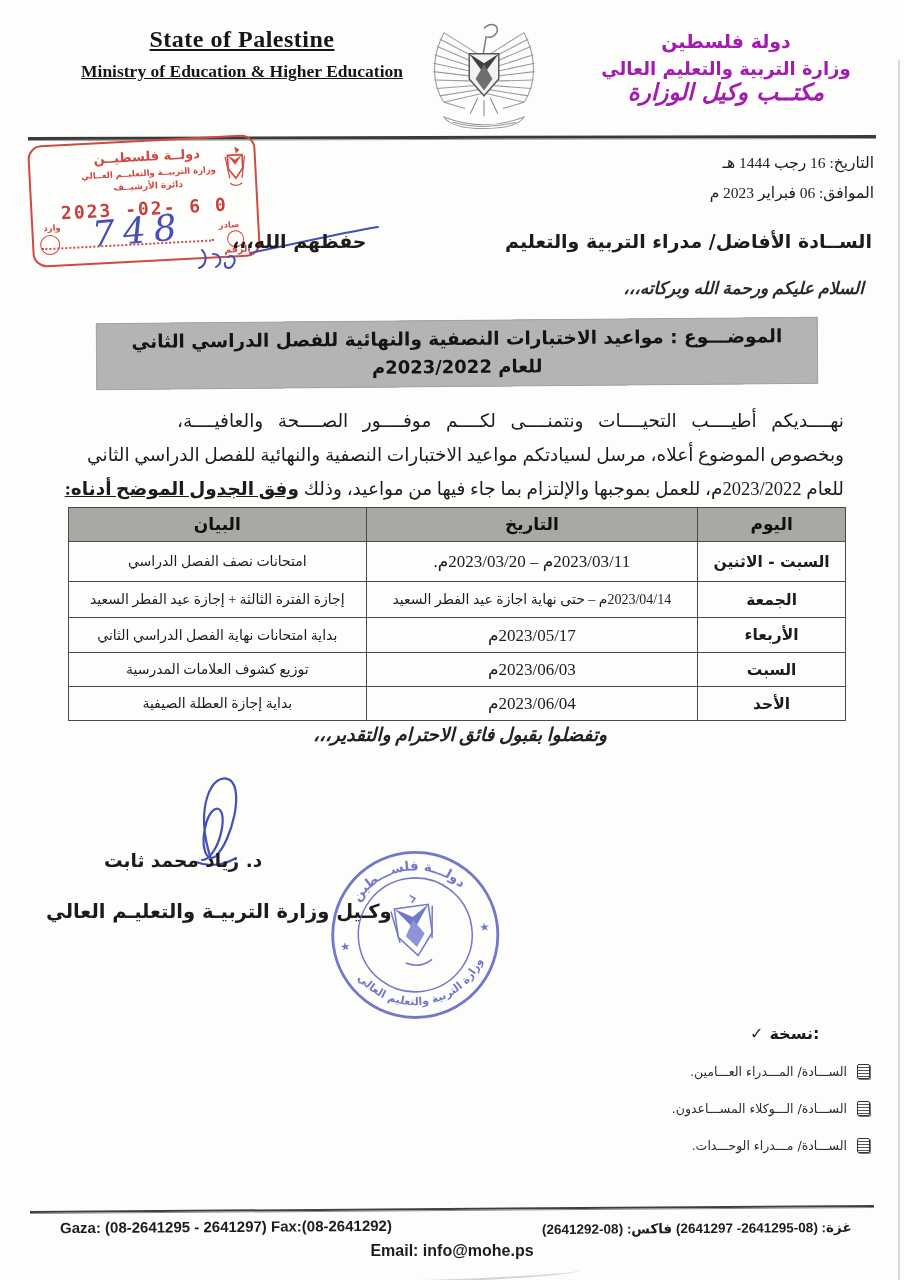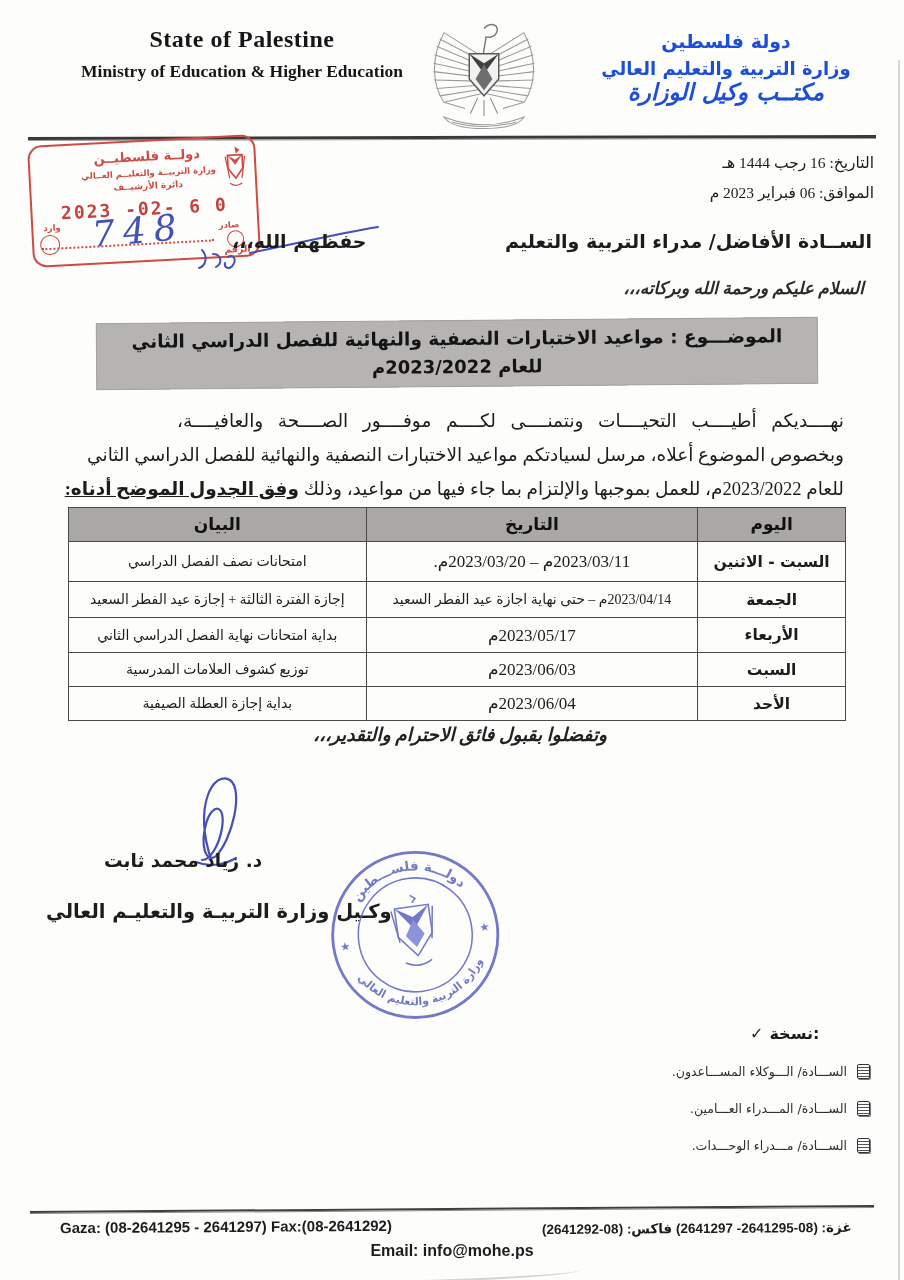--- a/index.html
+++ b/index.html
@@ -8,26 +8,26 @@
     position:relative;
     background:#fdfdfb;
     font-family:"DejaVu Sans", sans-serif;
     color:#1c1c1c;
     overflow:hidden;
   }
   .abs { position:absolute; }
 
   
   .hdr-en { left:58px; top:26px; width:368px; text-align:center;
-    font-family:"Liberation Serif","DejaVu Serif",serif; font-weight:bold; color:#161616; }
+    font-family:"Liberation Serif","DejaVu Serif",serif; font-weight:bold; color:#161616;text-decoration:underline; }
   .hdr-en .l1 { font-size:24px; letter-spacing:.5px; }
   .hdr-en .l2 { font-size:17.5px; margin-top:8px; }
   .hdr-en .l3 { font-size:19px; margin-top:7px; }
   .hdr-ar { right:28px; top:30px; width:300px; text-align:center; direction:rtl;
-    font-weight:bold; color:#1d4ed8; }
+    font-weight:bold; color:#a21caf; }
   .hdr-ar .l1 { font-size:19px; }
   .hdr-ar .l2 { font-size:18px; margin-top:6px; }
   .hdr-ar .l3 { font-size:23px; margin-top:0;font-style:italic; }
   .hdr-emblem { left:420px; top:20px; width:128px; height:118px; }
   .hdr-rule { left:28px; top:136px; width:848px; height:3px;
     border-top:3px solid #3a3a3a; border-bottom:1px solid #9a9a9a; transform:rotate(-.15deg); }
 
   
   .date-block { right:30px; top:148px; width:260px; direction:rtl; text-align:right;
     font-size:15.5px; line-height:30px; font-family:"Liberation Serif","DejaVu Sans",serif; }
@@ -322,25 +322,25 @@
   </svg>
 </div>
 
 <div class="abs copies" data-name="copies-block">
   <div class="copies-head" data-name="copies-header">
     <span data-name="check-icon">✓</span>
     <span data-name="copies-label">نسخة:</span>
   </div>
   <div class="copies-rows" data-name="copies-list">
       <div class="copy-item" data-name="copy-item">
-        <span data-name="copy-item-label">الســـادة/ الـــوكلاء المســـاعدون.</span>
+        <span data-name="copy-item-label">الســـادة/ المـــدراء العـــامين.</span>
         <span class="doc-icon" data-name="document-icon"></span>
       </div>
       <div class="copy-item" data-name="copy-item">
-        <span data-name="copy-item-label">الســـادة/ المـــدراء العـــامين.</span>
+        <span data-name="copy-item-label">الســـادة/ الـــوكلاء المســـاعدون.</span>
         <span class="doc-icon" data-name="document-icon"></span>
       </div>
       <div class="copy-item" data-name="copy-item">
         <span data-name="copy-item-label">الســـادة/ مـــدراء الوحـــدات.</span>
         <span class="doc-icon" data-name="document-icon"></span>
       </div>
     </div>
 </div>
 
 <div class="abs footer-rule" data-name="footer-divider"></div>

